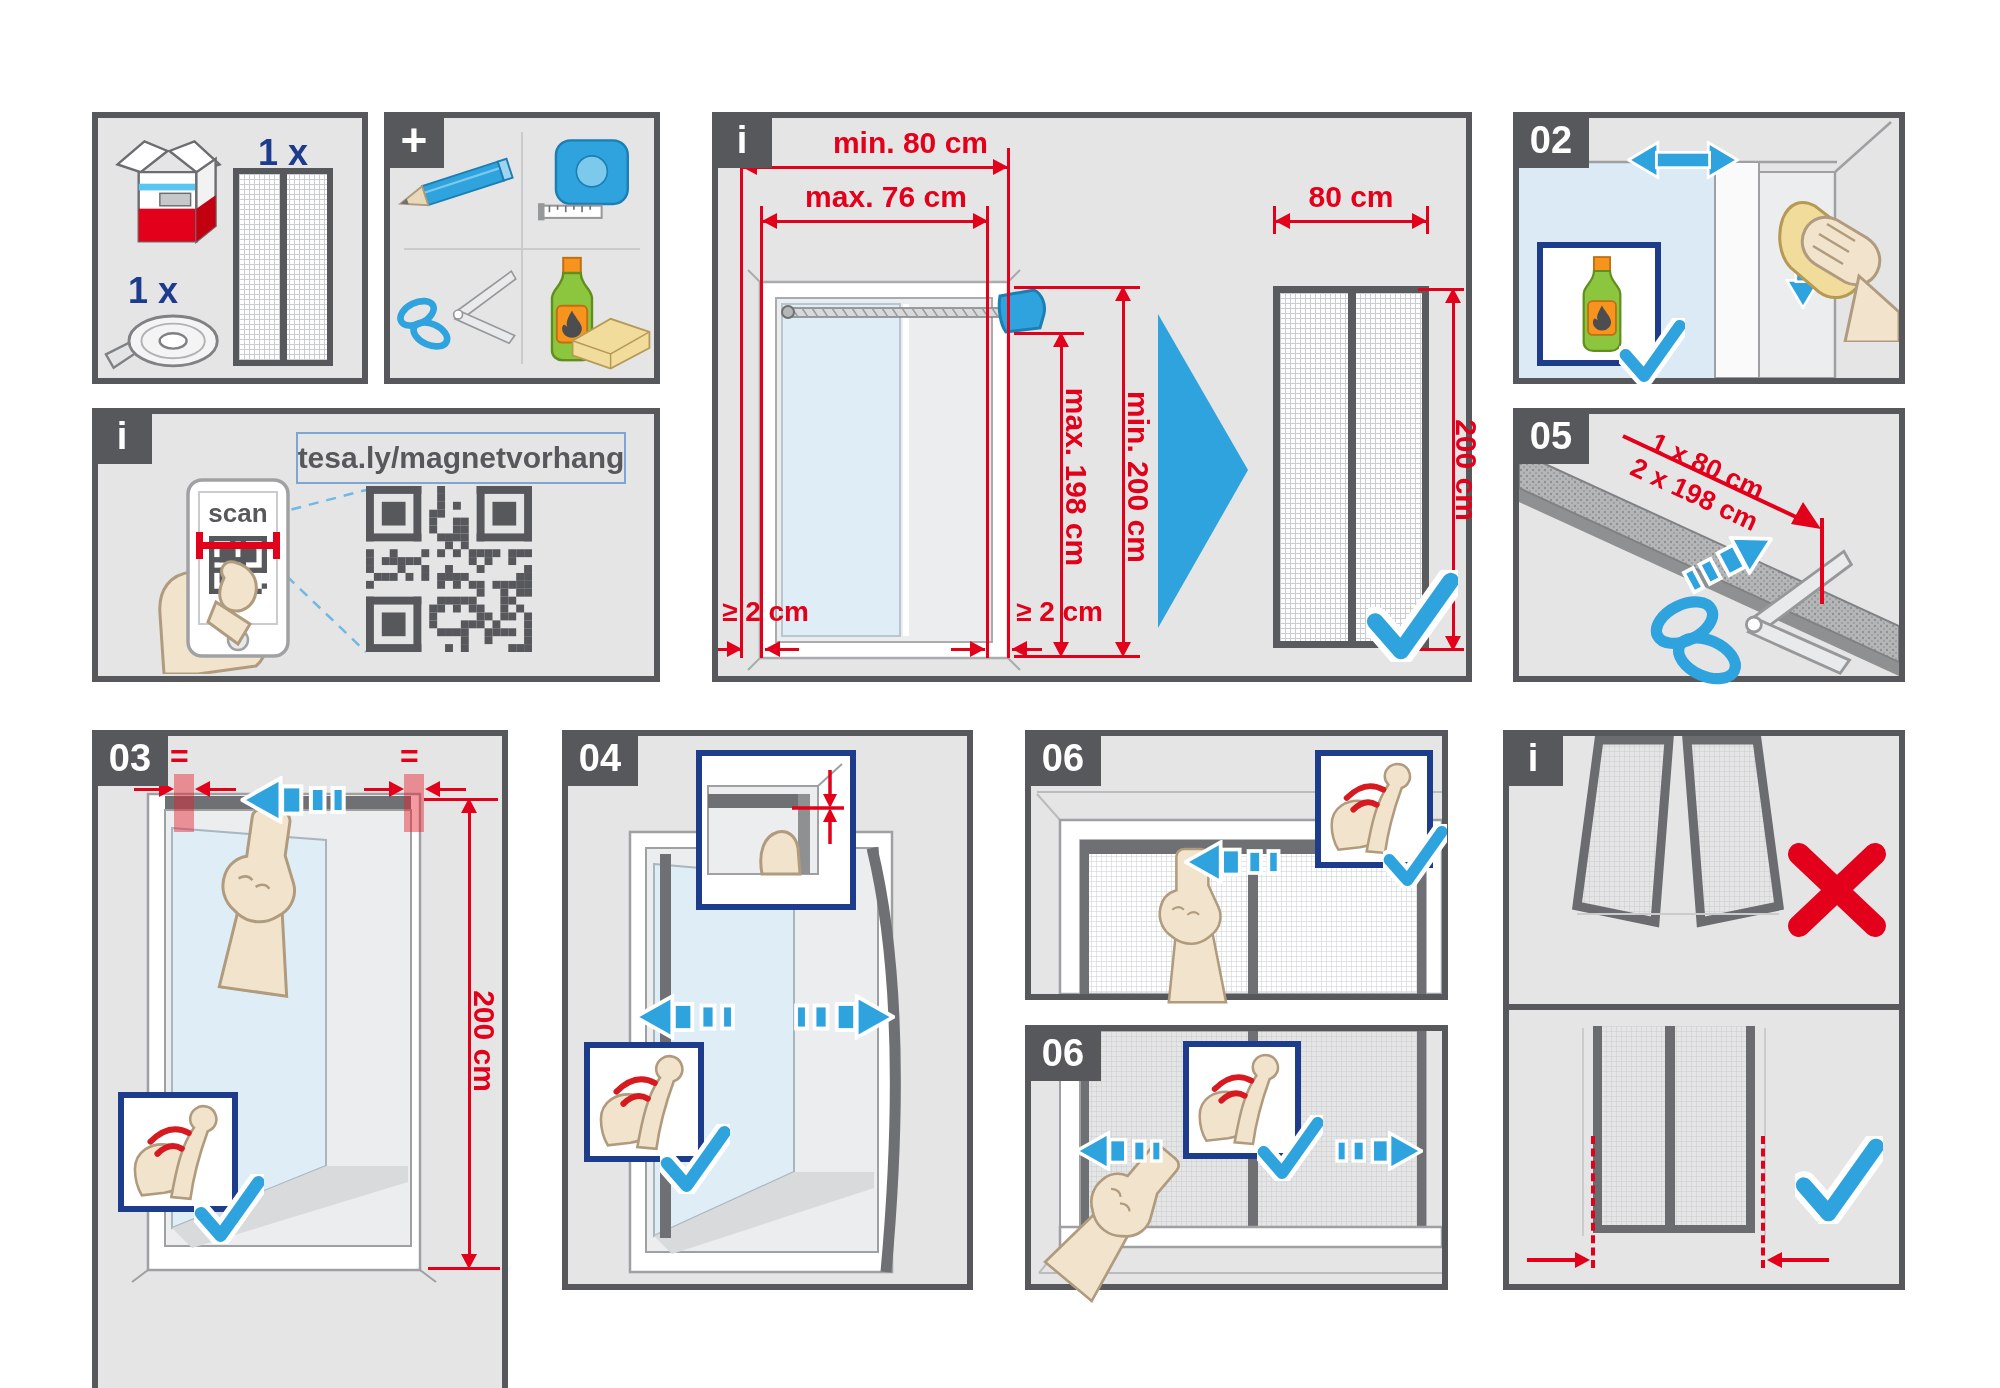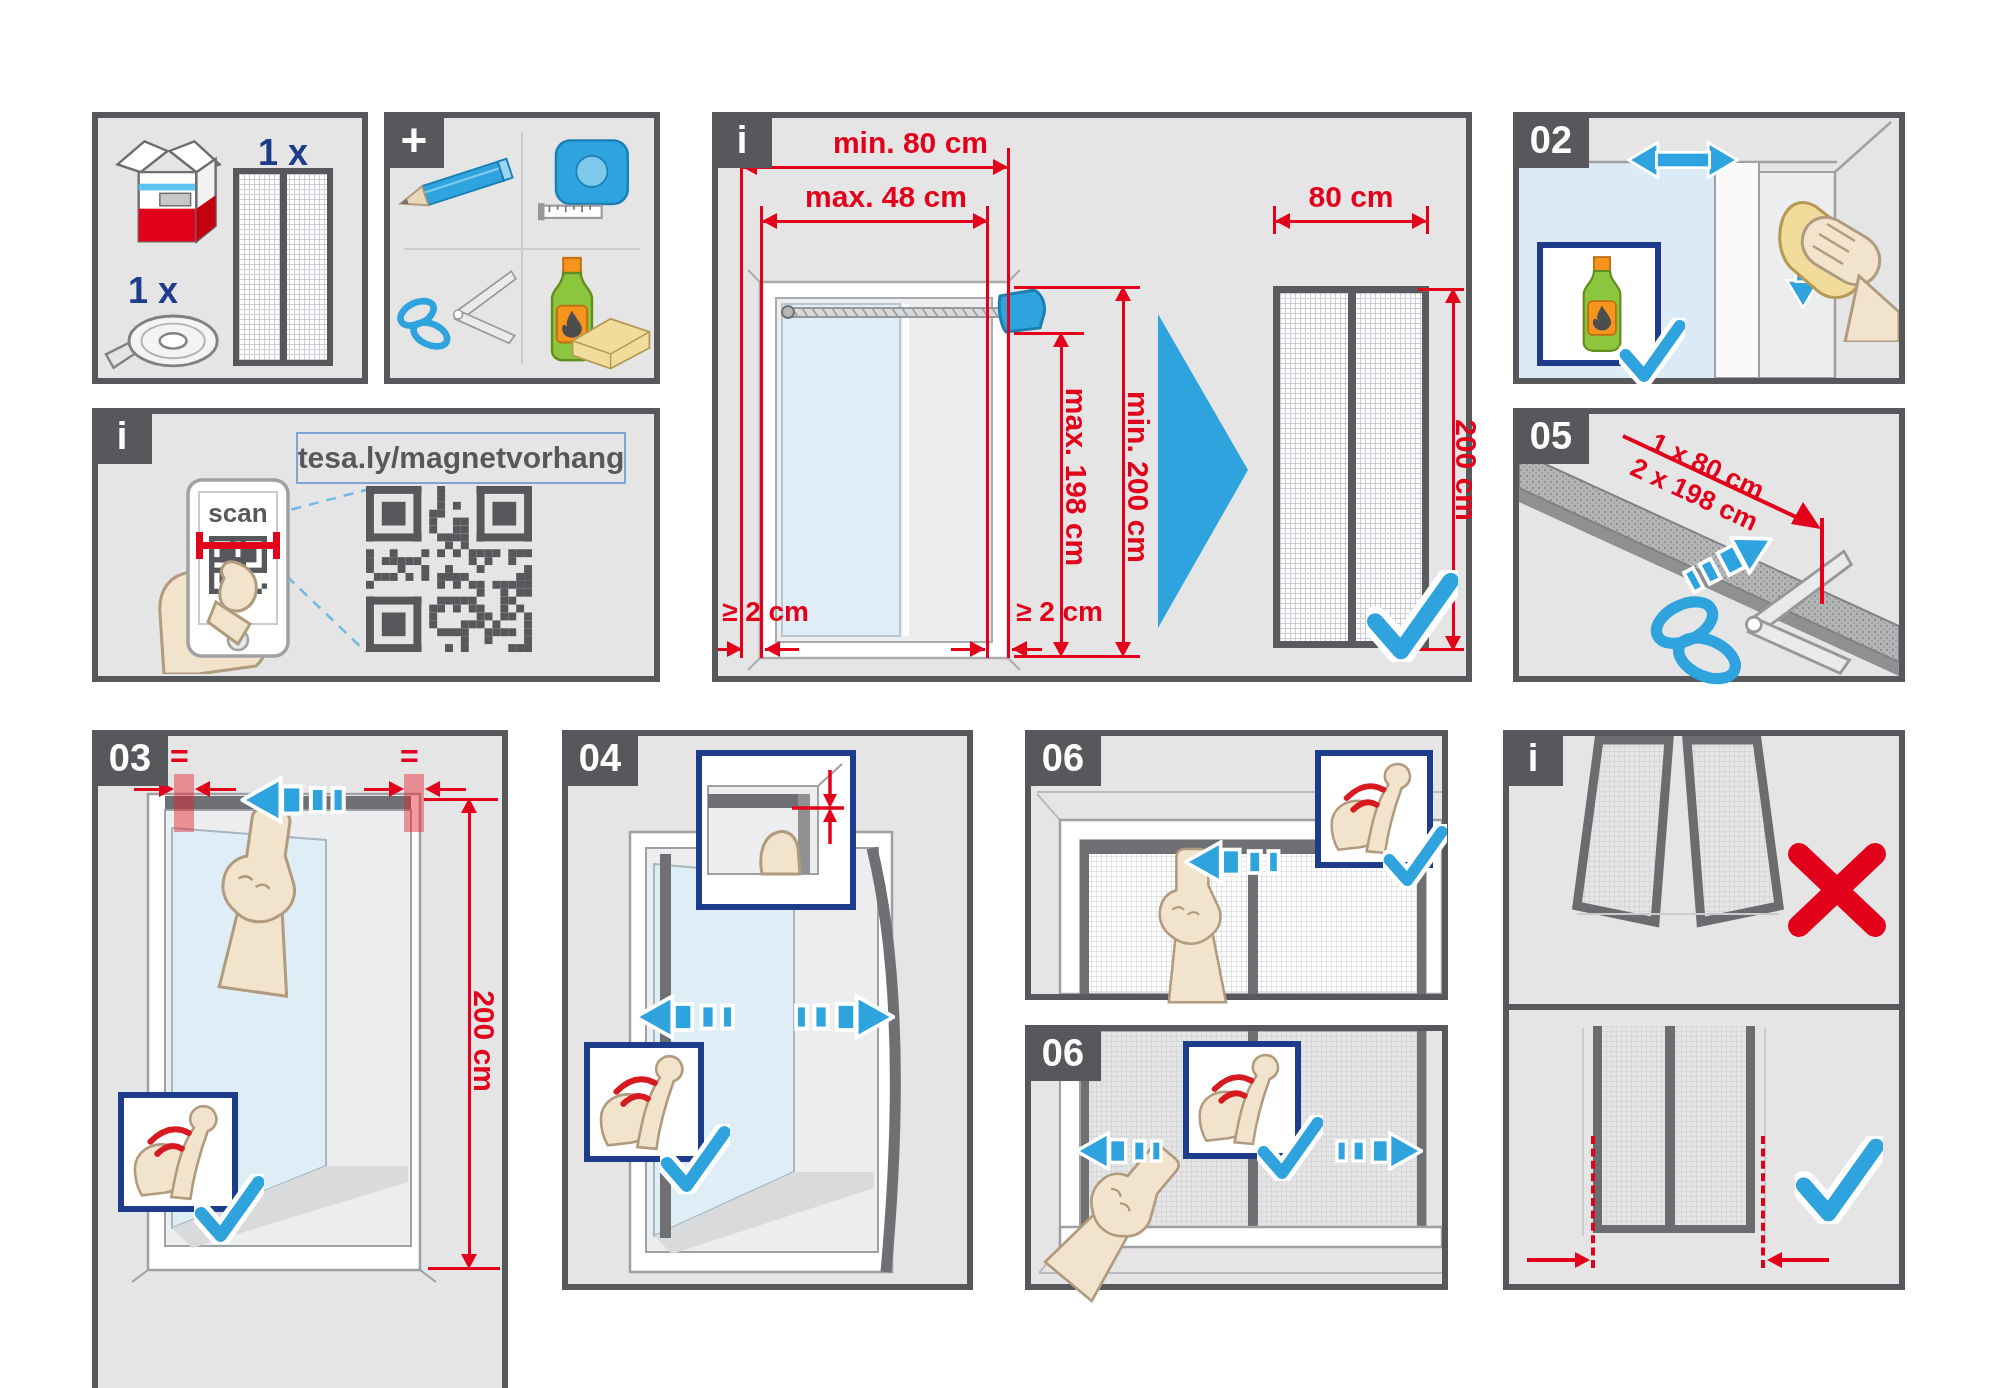--- a/index.html
+++ b/index.html
@@ -364,21 +364,21 @@
     <div class="abs mesh" style="left:555px;top:168px;width:156px;height:362px;border:7px solid #5A5B5E;box-sizing:border-box;">
       <div style="position:absolute;left:68px;top:0;width:8px;height:100%;background:#5A5B5E;"></div>
     </div>
 
     <div class="red" style="left:70px;top:8px;font-size:30px;width:200px;text-align:right;">min. 80 cm</div>
     <div class="rline" style="left:24px;top:48px;width:266px;height:3px;"></div>
     <div class="arr l" style="left:24px;top:41px;"></div>
       <div class="arr r" style="left:275px;top:41px;"></div>
     <div class="rline" style="left:22px;top:30px;width:3px;height:510px;"></div>
     <div class="rline" style="left:289px;top:30px;width:3px;height:510px;"></div>
-    <div class="red" style="left:70px;top:62px;font-size:30px;width:196px;text-align:center;">max. 48 cm</div>
+    <div class="red" style="left:70px;top:62px;font-size:30px;width:196px;text-align:center;">max. 76 cm</div>
     <div class="rline" style="left:44px;top:102px;width:226px;height:3px;"></div>
     <div class="arr l" style="left:44px;top:95px;"></div>
       <div class="arr r" style="left:255px;top:95px;"></div>
     <div class="rline" style="left:42px;top:88px;width:3px;height:452px;"></div>
     <div class="rline" style="left:268px;top:88px;width:3px;height:452px;"></div>
 
     <div class="rline" style="left:342px;top:218px;width:3px;height:316px;"></div>
     <div class="arr u" style="left:335px;top:214px;"></div>
       <div class="arr d" style="left:335px;top:524px;"></div>
     <div class="rline" style="left:296px;top:214px;width:70px;height:3px;"></div>

